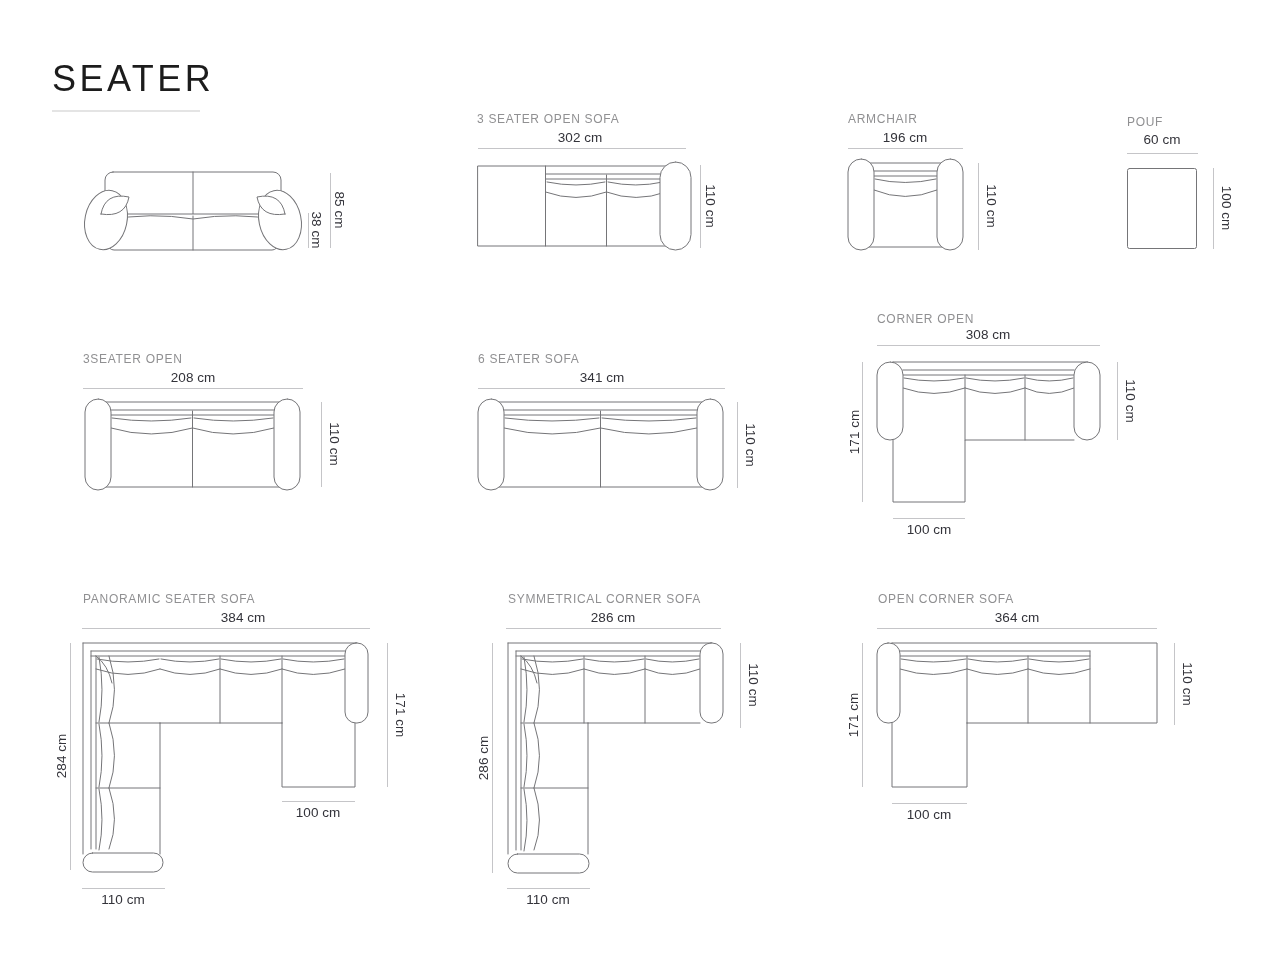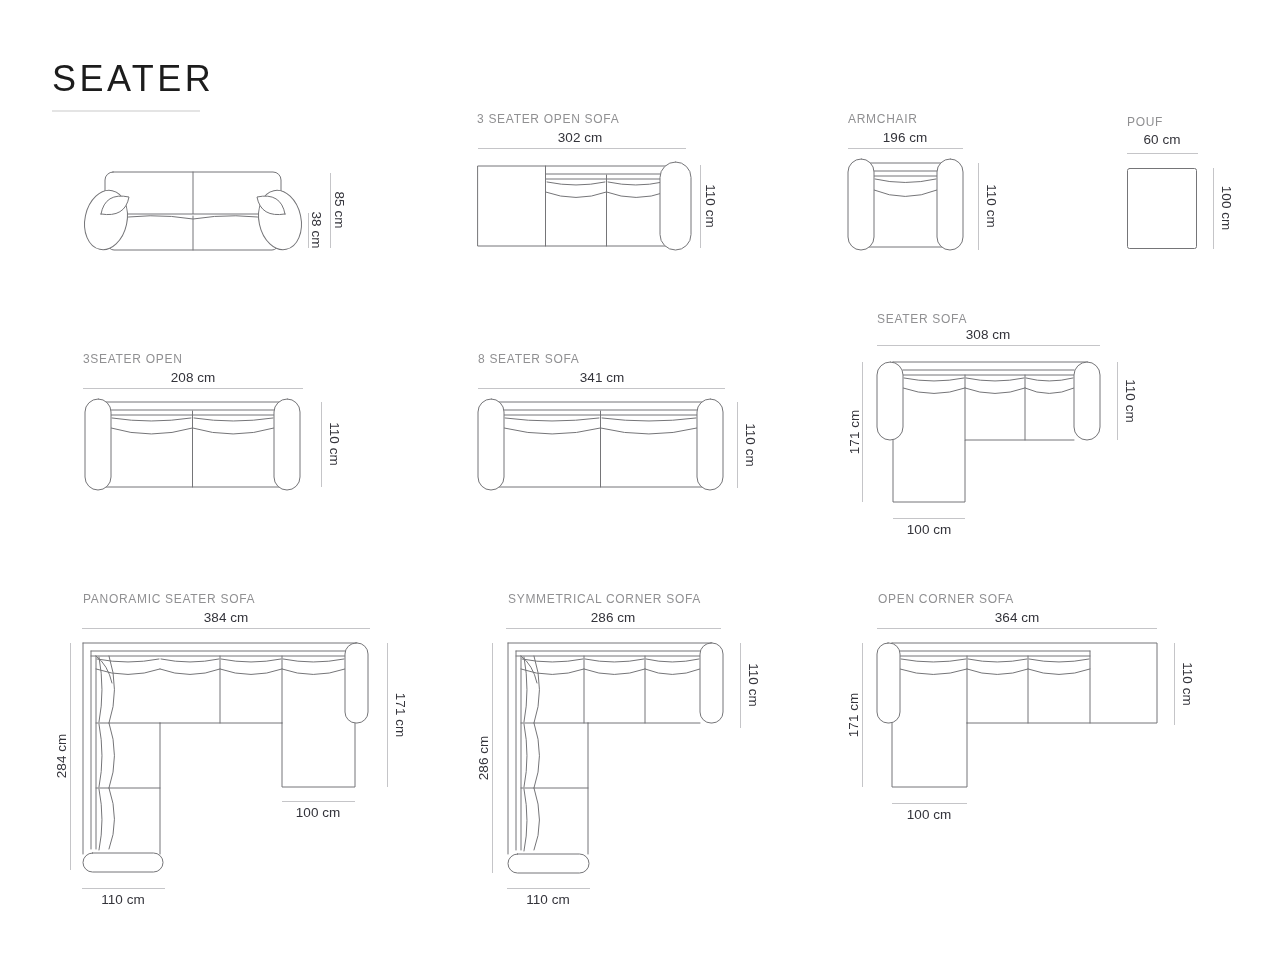--- a/index.html
+++ b/index.html
@@ -103,38 +103,38 @@
     <path d="M27,19 Q66,25 106,19 M109,19 Q148,25 188,19"></path>
     <path d="M26,29 Q66,41 107.5,29 M107.5,29 Q148,41 189,29"></path>
     <rect x="0" y="0" width="26" height="91" rx="13" class="fillw"></rect>
     <rect x="189" y="0" width="26" height="91" rx="13" class="fillw"></rect>
   </svg>
   <div class="dlv" style="left:251px;top:52px;height:85px"></div>
   <div class="vlabel r90" style="left:234px;top:86px">110 cm</div>
 </section>
 
 <section class="product" style="left:478px;top:350px;width:310px;height:150px">
-  <div class="ptitle" style="left:0;top:2px">8 SEATER SOFA</div>
+  <div class="ptitle" style="left:0;top:2px">6 SEATER SOFA</div>
   <div class="dtext" style="left:84px;top:20px">341 cm</div>
   <div class="dlh" style="left:0;top:38px;width:247px"></div>
   <svg class="draw" style="left:0;top:49px" width="245" height="91" viewBox="0 0 245 91">
     <rect x="13" y="3" width="219" height="85"></rect>
     <line x1="122.5" y1="12" x2="122.5" y2="88"></line>
     <path d="M26,11 H219 M26,16 H219"></path>
     <path d="M27,19 Q74,25 121,19 M124,19 Q171,25 218,19"></path>
     <path d="M26,29 Q74,41 122.5,29 M122.5,29 Q171,41 219,29"></path>
     <rect x="0" y="0" width="26" height="91" rx="13" class="fillw"></rect>
     <rect x="219" y="0" width="26" height="91" rx="13" class="fillw"></rect>
   </svg>
   <div class="dlv" style="left:259px;top:52px;height:86px"></div>
   <div class="vlabel r90" style="left:242px;top:87px">110 cm</div>
 </section>
 
 <section class="product" style="left:840px;top:310px;width:310px;height:240px">
-  <div class="ptitle" style="left:37px;top:2px">SEATER SOFA</div>
+  <div class="ptitle" style="left:37px;top:2px">CORNER OPEN</div>
   <div class="dtext" style="left:108px;top:17px">308 cm</div>
   <div class="dlh" style="left:37px;top:35px;width:223px"></div>
   <svg class="draw" style="left:37px;top:52px" width="223" height="140" viewBox="0 0 223 140">
     <path d="M16,0 H210"></path>
     <path d="M16,0 V140 H88 V78 H197"></path>
     <path d="M26,8 H197 M26,13 H197"></path>
     <line x1="88" y1="13" x2="88" y2="78"></line>
     <line x1="148" y1="13" x2="148" y2="78"></line>
     <path d="M27,16 Q57,22 87,16 M89,16 Q118,22 147,16 M149,16 Q172,22 196,16"></path>
     <path d="M26,26 Q57,37 88,26 M88,26 Q118,37 148,26 M148,26 Q172,37 197,26"></path>
@@ -144,21 +144,21 @@
   <div class="dlv" style="left:22px;top:52px;height:140px"></div>
   <div class="vlabel l90" style="left:-15px;top:114px">171 cm</div>
   <div class="dlv" style="left:277px;top:52px;height:78px"></div>
   <div class="vlabel r90" style="left:260px;top:83px">110 cm</div>
   <div class="dlh" style="left:53px;top:208px;width:72px"></div>
   <div class="dtext" style="left:49px;top:212px">100 cm</div>
 </section>
 
 <section class="product" style="left:55px;top:590px;width:365px;height:325px">
   <div class="ptitle" style="left:28px;top:2px">PANORAMIC SEATER SOFA</div>
-  <div class="dtext" style="left:131px;top:20px">384 cm</div>
+  <div class="dtext" style="left:148px;top:20px">384 cm</div>
   <div class="dlh" style="left:27px;top:38px;width:288px"></div>
   <svg class="draw" style="left:28px;top:53px" width="285" height="229" viewBox="0 0 285 229">
     <path d="M0,0 H274"></path>
     <path d="M0,0 V211"></path>
     <path d="M77,80 V211 M77,80 H199"></path>
     <path d="M199,80 V144 H272 V80"></path>
     <path d="M8,8 H262 M8,13 H262"></path>
     <path d="M8,8 V206 M13,13 V206"></path>
     <path d="M13,13 Q25,22 29,40"></path>
     <line x1="137" y1="13" x2="137" y2="80"></line>

